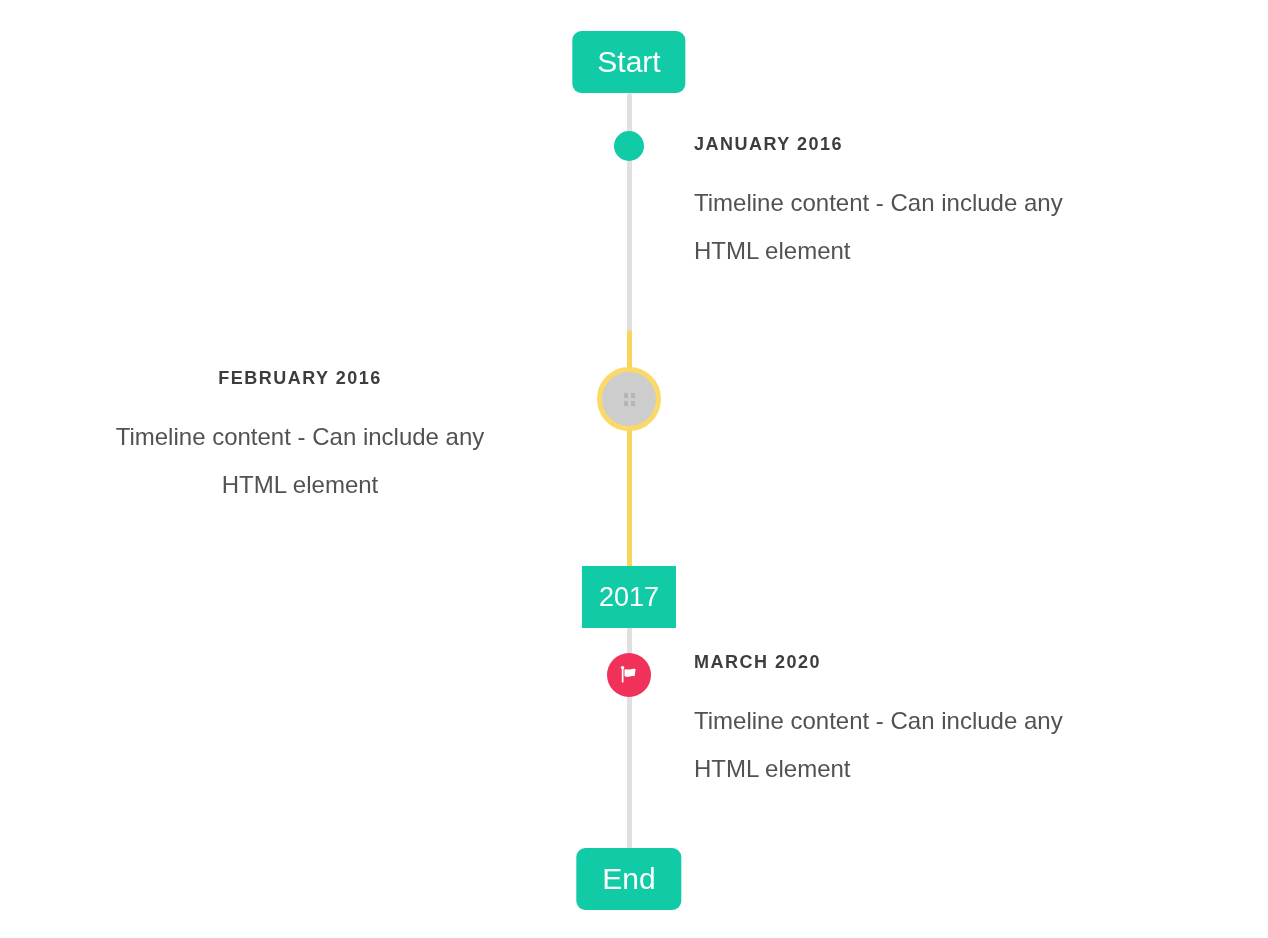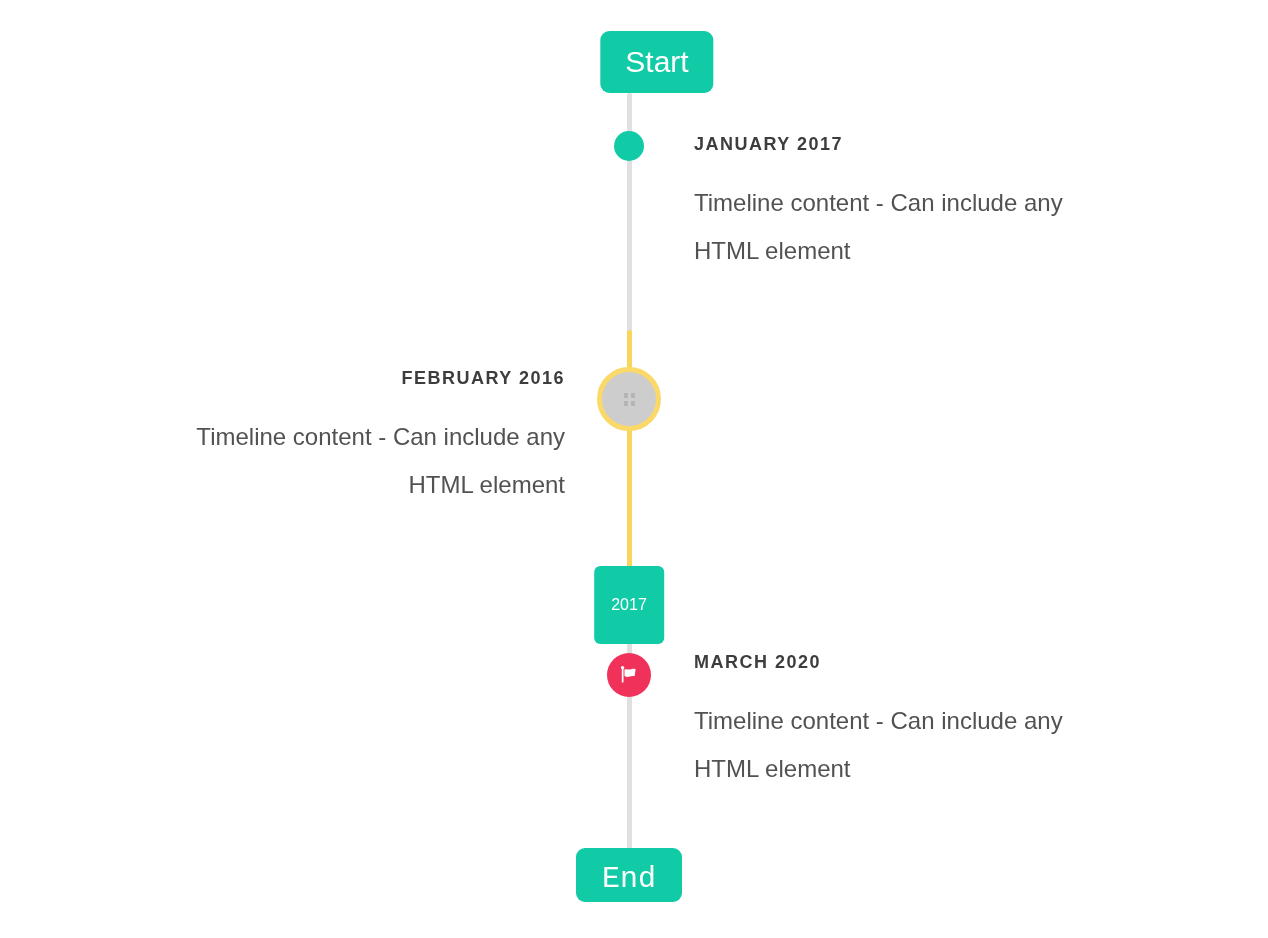--- a/index.html
+++ b/index.html
@@ -32,23 +32,23 @@
     position: absolute;
     left: 629px;
     transform: translateX(-50%);
     background: #10cba6;
     color: #ffffff;
     border-radius: 9px;
     text-align: center;
     z-index: 3;
     white-space: nowrap;
   }
-  .badge-start { top: 31px;  height: 62px; line-height: 62px; font-size: 30px; padding: 0 25px; margin-left: 28px; }
-  .badge-year  { top: 566px; height: 46px; line-height: 46px; font-size: 16px; padding: 16px 17px; border-radius: 6px; }
-  .badge-end   { top: 848px; height: 54px; line-height: 62px; font-size: 30px; padding: 0 26px; font-family: Liberation Mono, monospace; }
+  .badge-start { top: 31px;  height: 62px; line-height: 62px; font-size: 30px; padding: 0 25px; }
+  .badge-year  { top: 566px; height: 46px; line-height: 46px; font-size: 27px; padding: 8px 17px; border-radius: 0; }
+  .badge-end   { top: 848px; height: 62px; line-height: 62px; font-size: 30px; padding: 0 26px; }
 
   
   .marker {
     position: absolute;
     left: 629px;
     transform: translate(-50%, -50%);
     border-radius: 50%;
     z-index: 2;
     display: flex;
     align-items: center;
@@ -80,21 +80,21 @@
   }
   .flag-svg { width: 22px; height: 22px; display: block; }
 
   
   .entry {
     position: absolute;
     width: 530px;
     z-index: 2;
   }
   .entry-right { left: 694px; text-align: left; }
-  .entry-left  { left: 35px;  text-align: right; }
+  .entry-left  { left: 35px;  text-align: center; }
   .entry-jan { top: 133px; }
   .entry-feb { top: 367px; }
   .entry-mar { top: 651px; }
   .entry-title {
     font-size: 18px;
     line-height: 22px;
     font-weight: 700;
     letter-spacing: 1.5px;
     color: #3d3d3d;
     margin-bottom: 24px;
@@ -132,21 +132,21 @@
         C 8.3 4.3, 10.2 6.2, 12.2 5.4
         C 14.0 4.7, 15.6 4.4, 17.6 5.2
         L 16.6 12.2
         C 14.7 11.6, 13.3 11.9, 11.6 12.6
         C 9.8 13.3, 8.0 12.9, 6.5 12.0
         Z"></path>
     </svg>
   </div>
 
   <div class="entry entry-right entry-jan">
-    <div class="entry-title">JANUARY 2017</div>
+    <div class="entry-title">JANUARY 2016</div>
     <div class="entry-content">
       <span>Timeline content - Can include any</span><br>
       <span>HTML element</span>
     </div>
   </div>
 
   <div class="entry entry-left entry-feb">
     <div class="entry-title">FEBRUARY 2016</div>
     <div class="entry-content">
       <span>Timeline content - Can include any</span><br>

